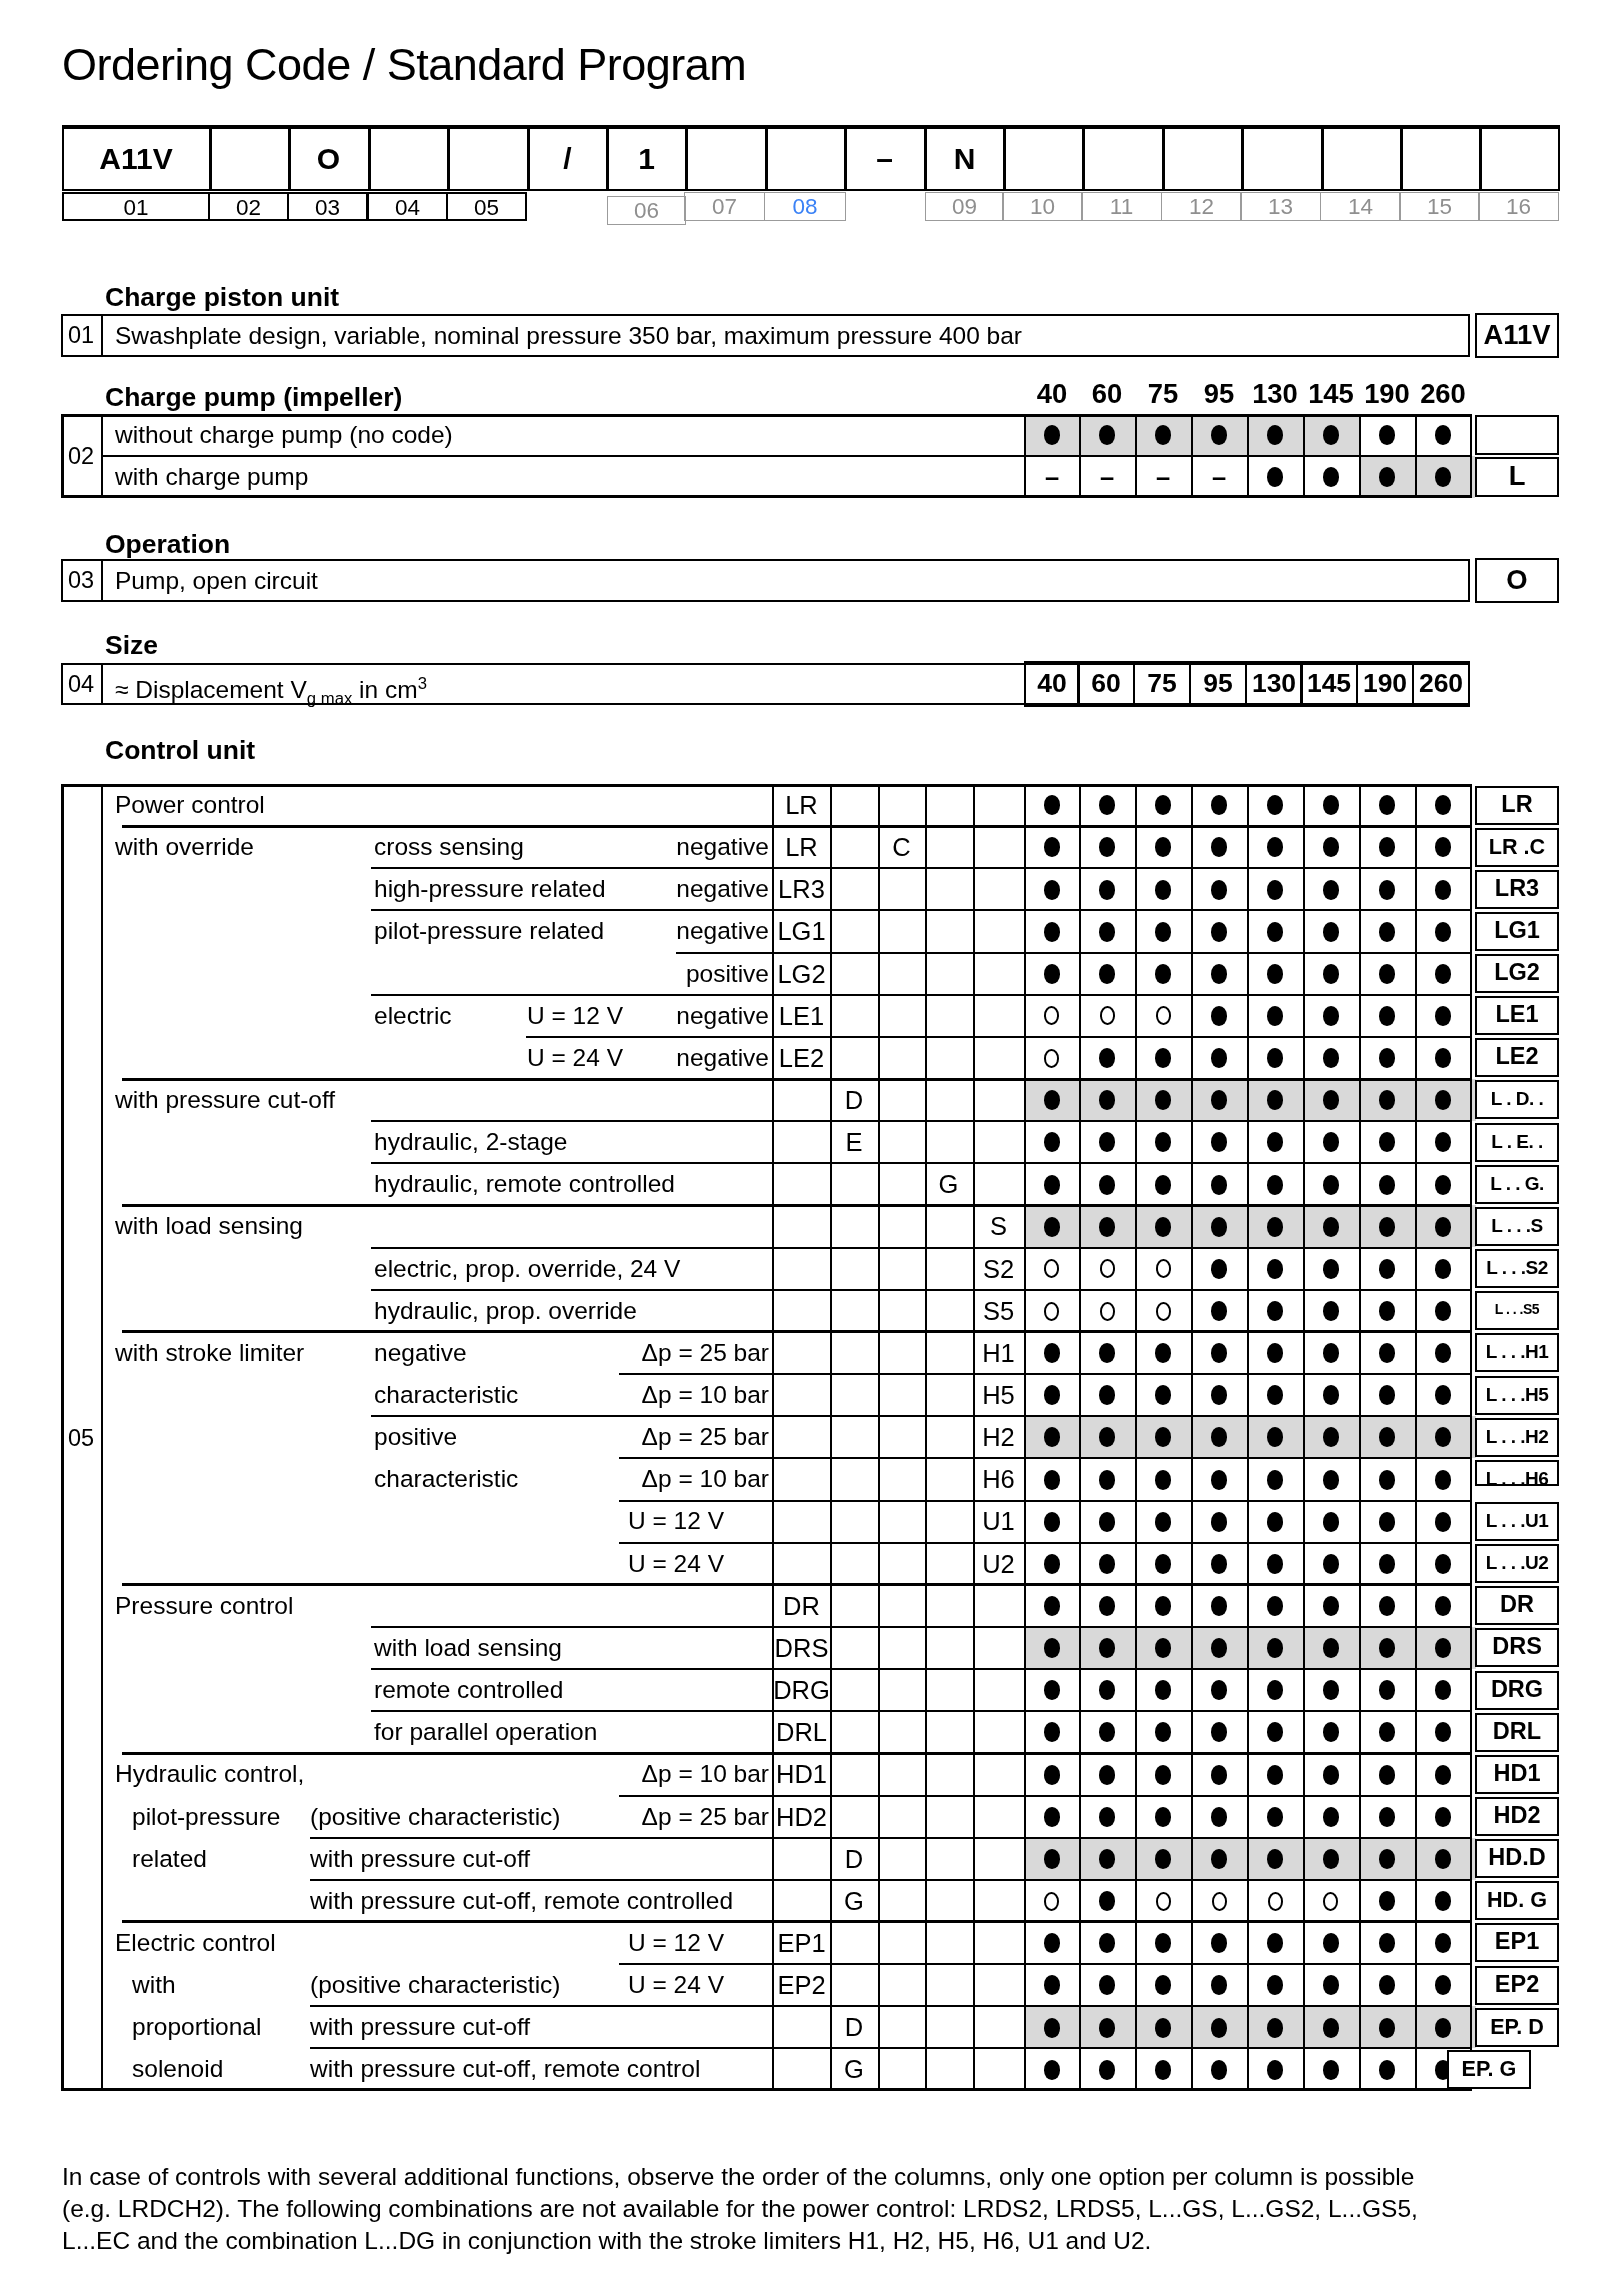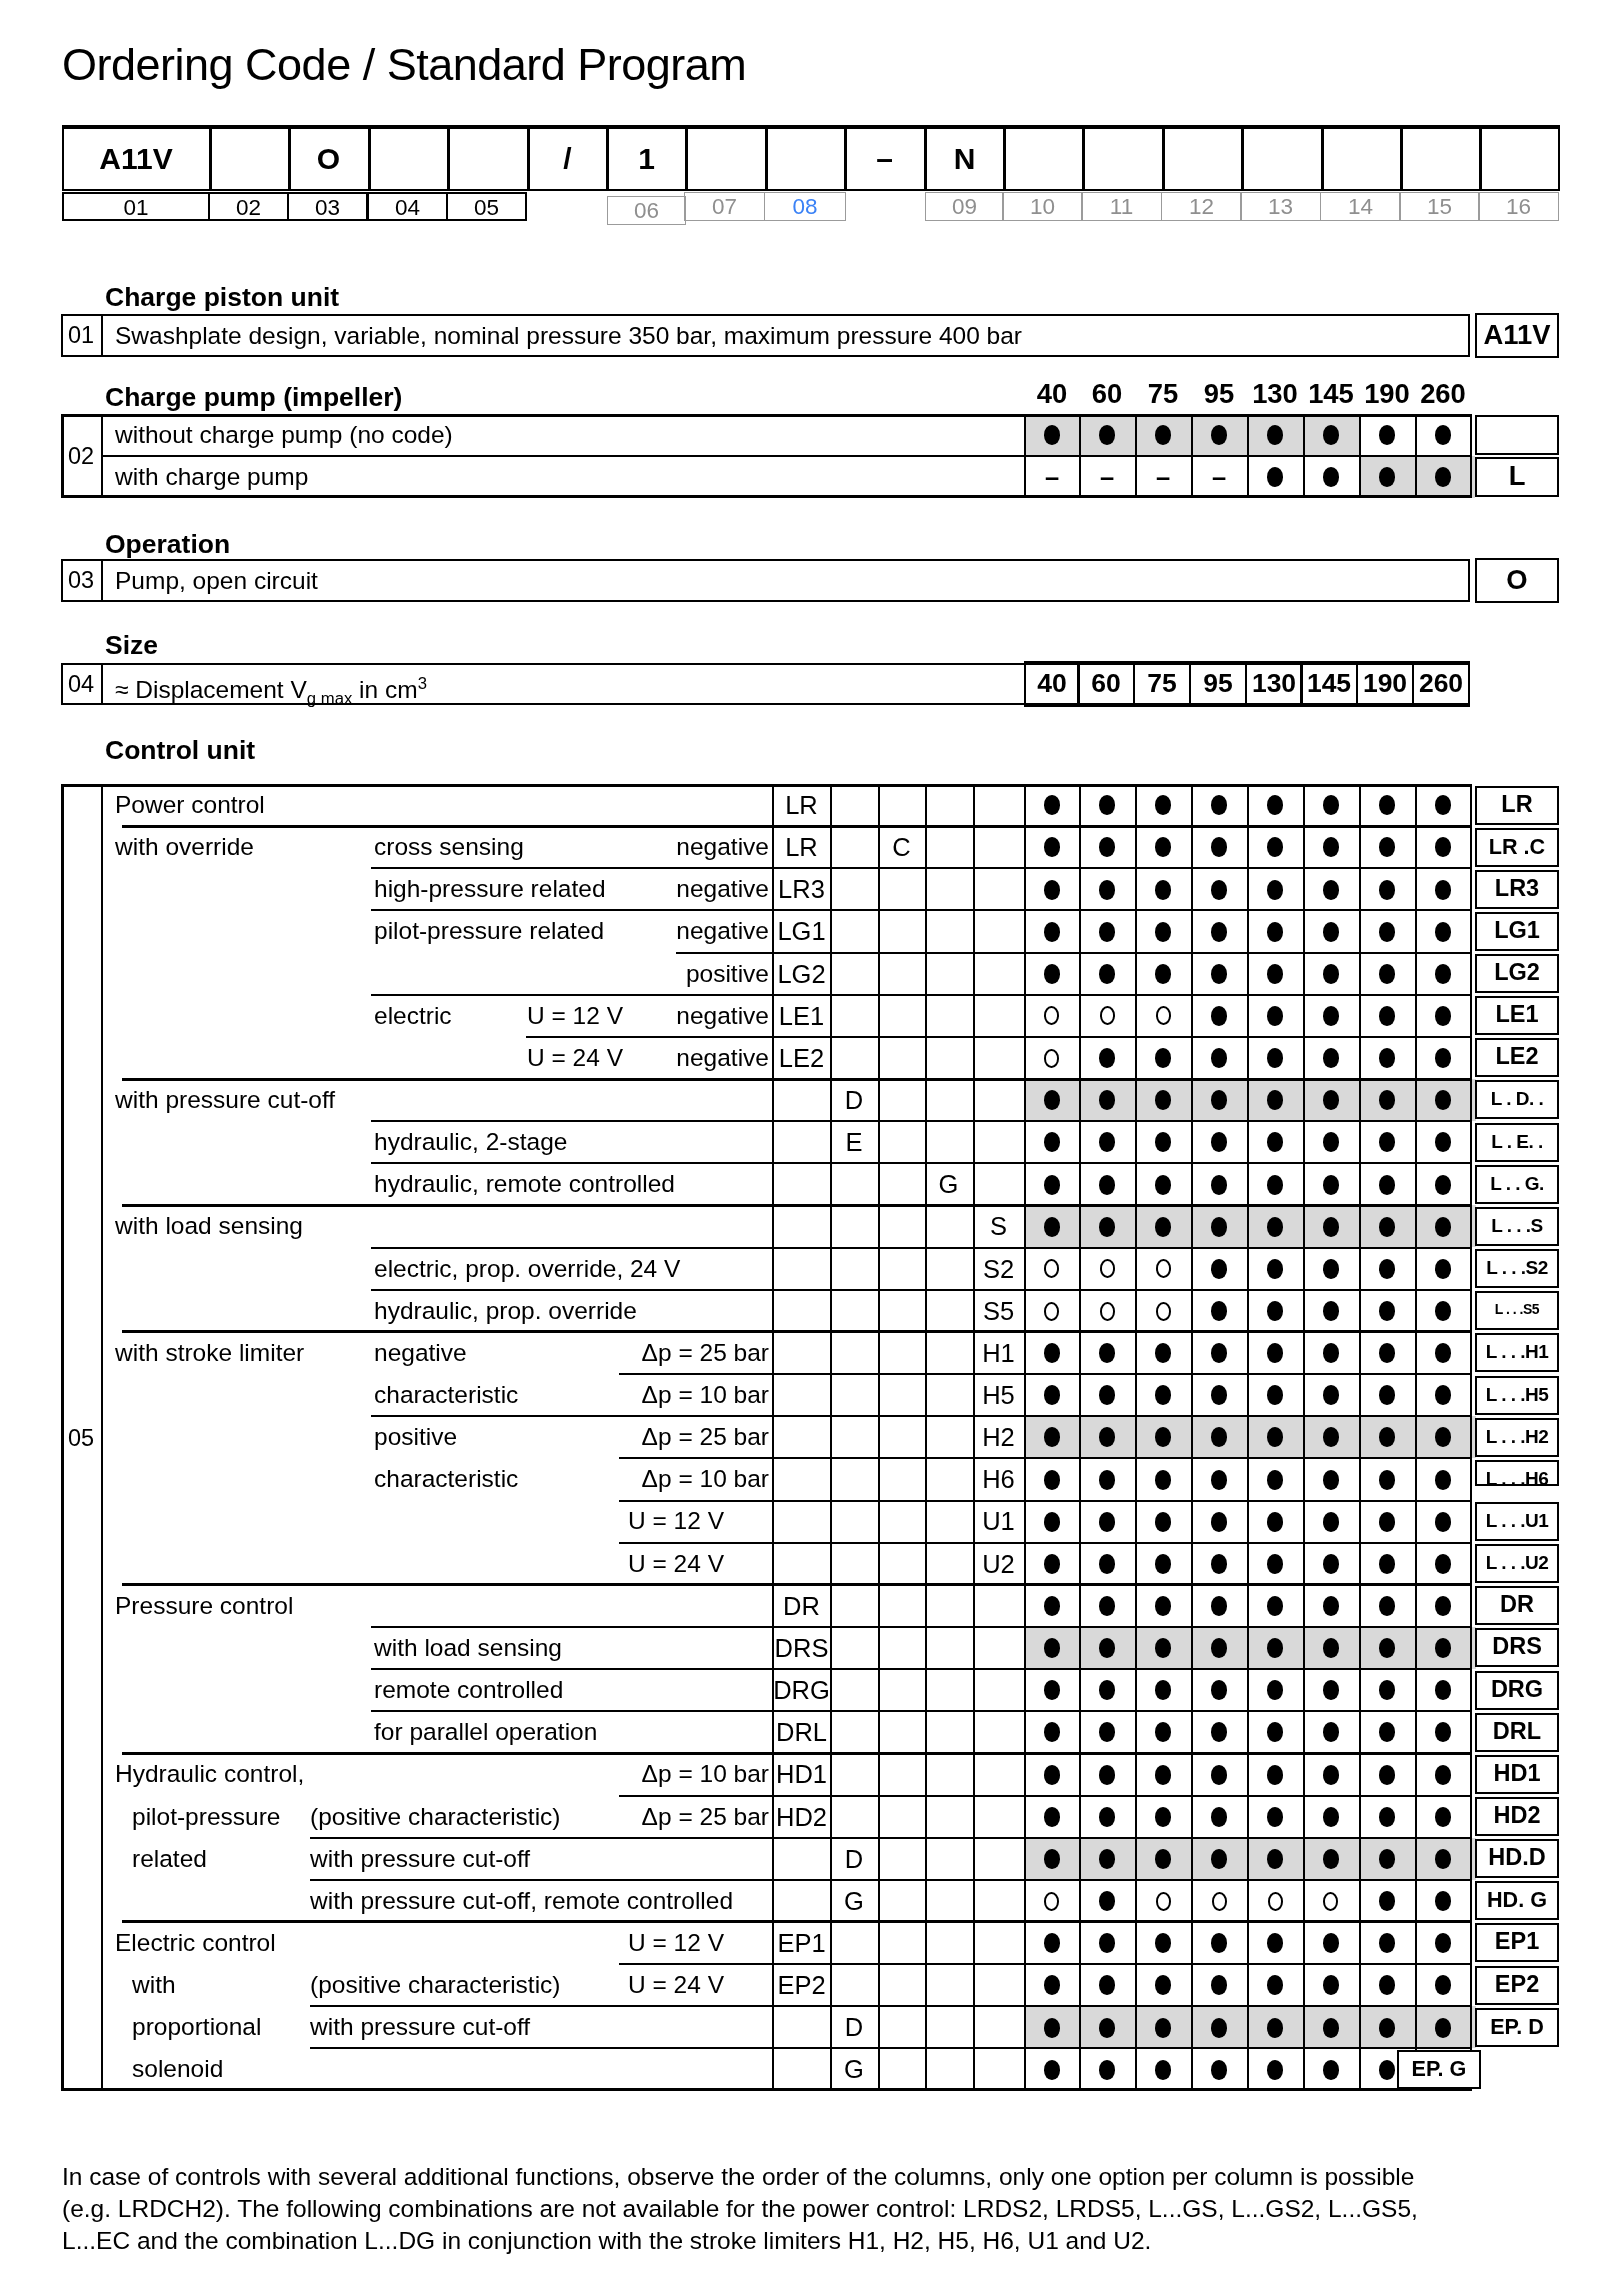--- a/index.html
+++ b/index.html
@@ -580,30 +580,31 @@
       <div class="dot" style="left: 983px; top: 1234px;"></div>
       <div class="dot" style="left: 1038px; top: 1234px;"></div>
       <div class="dot" style="left: 1094px; top: 1234px;"></div>
       <div class="dot" style="left: 1150px; top: 1234px;"></div>
       <div class="dot" style="left: 1206px; top: 1234px;"></div>
       <div class="dot" style="left: 1262px; top: 1234px;"></div>
       <div class="dot" style="left: 1318px; top: 1234px;"></div>
       <div class="dot" style="left: 1374px; top: 1234px;"></div>
       <div class="fin" style="left: 1414px; top: 1224px; width: 84px; height: 39px; font-size: 21.6px; line-height: 33px; letter-spacing: 0px;">EP. D</div>
       <div class="abs t" style="left: 71px; top: 1264px; line-height: 42px;">solenoid</div>
+      <div class="abs t" style="left: 249px; top: 1264px; line-height: 42px;">with pressure cut-off, remote control</div>
       <div class="cellcode" style="left: 769px; top: 1264px; width: 48px;">G</div>
       <div class="dot" style="left: 983px; top: 1276px;"></div>
       <div class="dot" style="left: 1038px; top: 1276px;"></div>
       <div class="dot" style="left: 1094px; top: 1276px;"></div>
       <div class="dot" style="left: 1150px; top: 1276px;"></div>
       <div class="dot" style="left: 1206px; top: 1276px;"></div>
       <div class="dot" style="left: 1262px; top: 1276px;"></div>
       <div class="dot" style="left: 1318px; top: 1276px;"></div>
       <div class="dot" style="left: 1374px; top: 1276px;"></div>
-      <div class="fin" style="left: 1336px; top: 1266px; width: 84px; height: 39px; font-size: 21.6px; line-height: 33px; letter-spacing: 0px;">EP. G</div>
+      <div class="fin" style="left: 1386px; top: 1266px; width: 84px; height: 39px; font-size: 21.6px; line-height: 33px; letter-spacing: 0px;">EP. G</div>
     </div>
 
   <div class="abs t" style="left:62px;top:2161px;line-height:32px;">
     <div>In case of controls with several additional functions, observe the order of the columns, only one option per column is possible</div>
     <div>(e.g. LRDCH2). The following combinations are not available for the power control: LRDS2, LRDS5, L...GS, L...GS2, L...GS5,</div>
     <div>L...EC and the combination L...DG in conjunction with the stroke limiters H1, H2, H5, H6, U1 and U2.</div>
   </div>
 </div>
 
 

